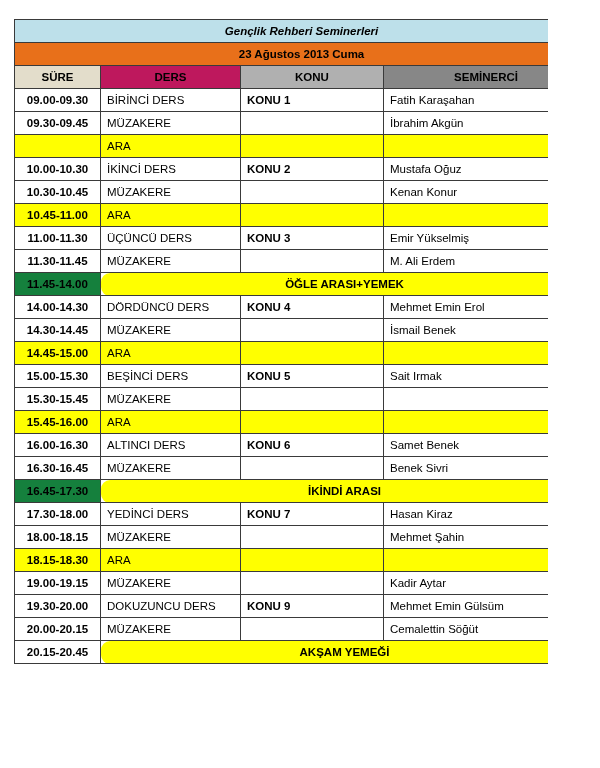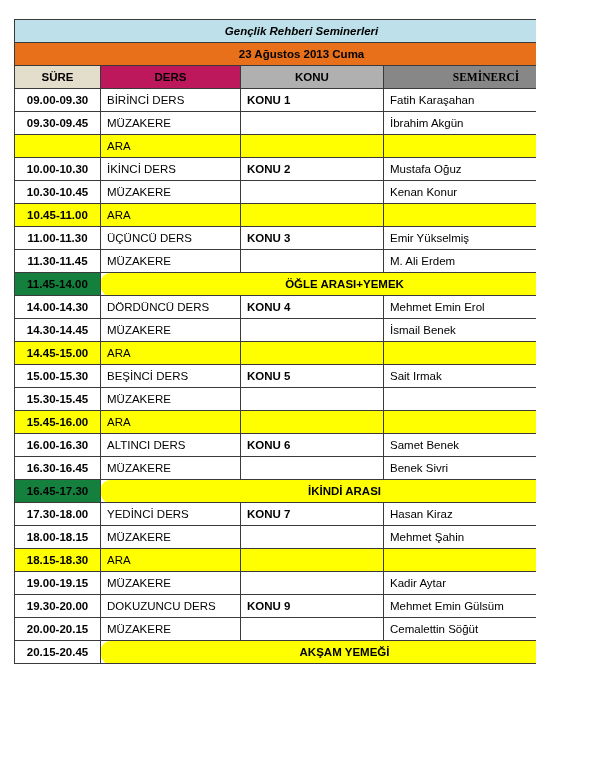--- a/index.html
+++ b/index.html
@@ -11,20 +11,21 @@
     width: 600px;
     height: 768px;
     font-family: "Liberation Sans", sans-serif;
     -webkit-font-smoothing: antialiased;
   }
   #sheet {
     position: relative;
     width: 536px;
     height: 768px;
     overflow: hidden;
+    padding-left: 12px;
   }
   table.schedule {
     position: absolute;
     left: 14px;
     top: 19px;
     width: 574px;
     border-collapse: collapse;
     table-layout: fixed;
   }
   table.schedule td {
@@ -66,21 +67,21 @@
   
   td.hdr {
     text-align: center;
     font-weight: bold;
     font-size: 14.5px;
     height: 24px;
   }
   td.hdr-sure { background: #e3ddcb; }
   td.hdr-ders { background: #be185d; }
   td.hdr-konu { background: #b0b0b0; }
-  td.hdr-sem  { background: #878787; font-family: Liberation Serif, serif; }
+  td.hdr-sem  { background: #878787; }
 
   
   td.time {
     font-weight: bold;
     font-size: 11.5px;
     text-align: center;
     background: #ffffff;
   }
   td.ders  { font-size: 11.5px; background: #ffffff; }
   td.konu  { font-weight: bold; font-size: 11.5px; background: #ffffff; }

